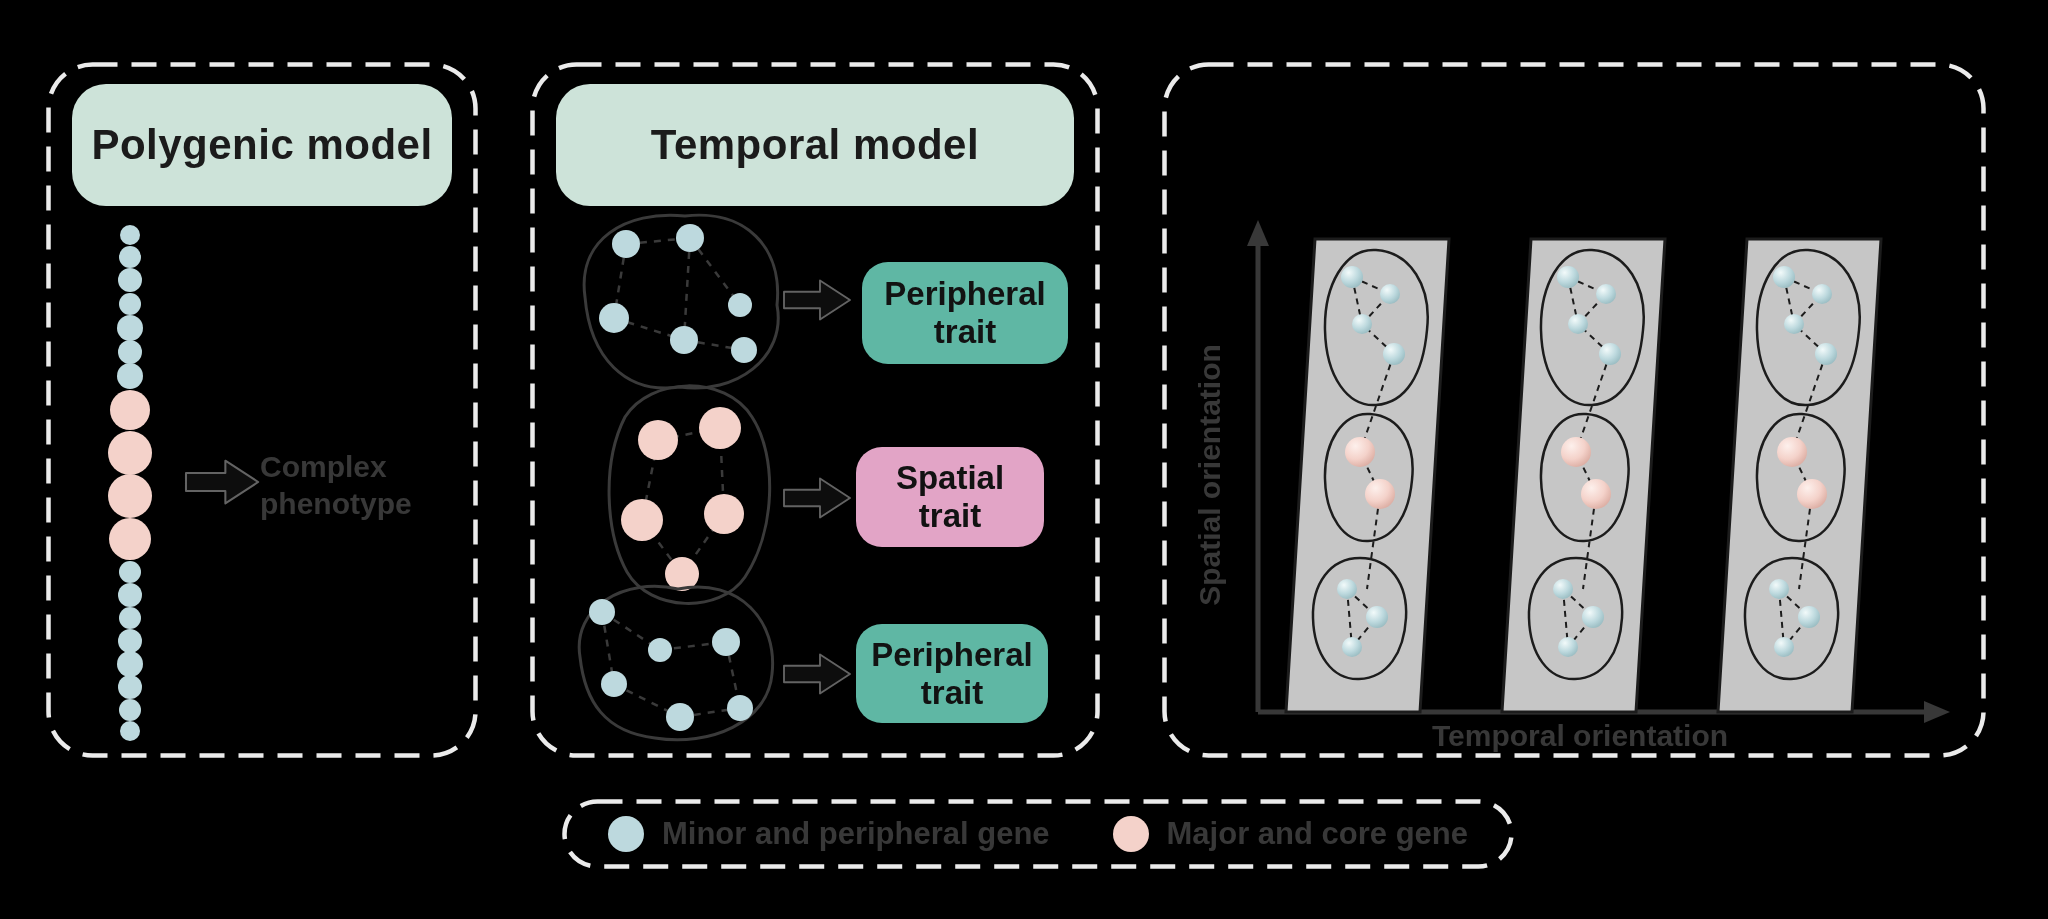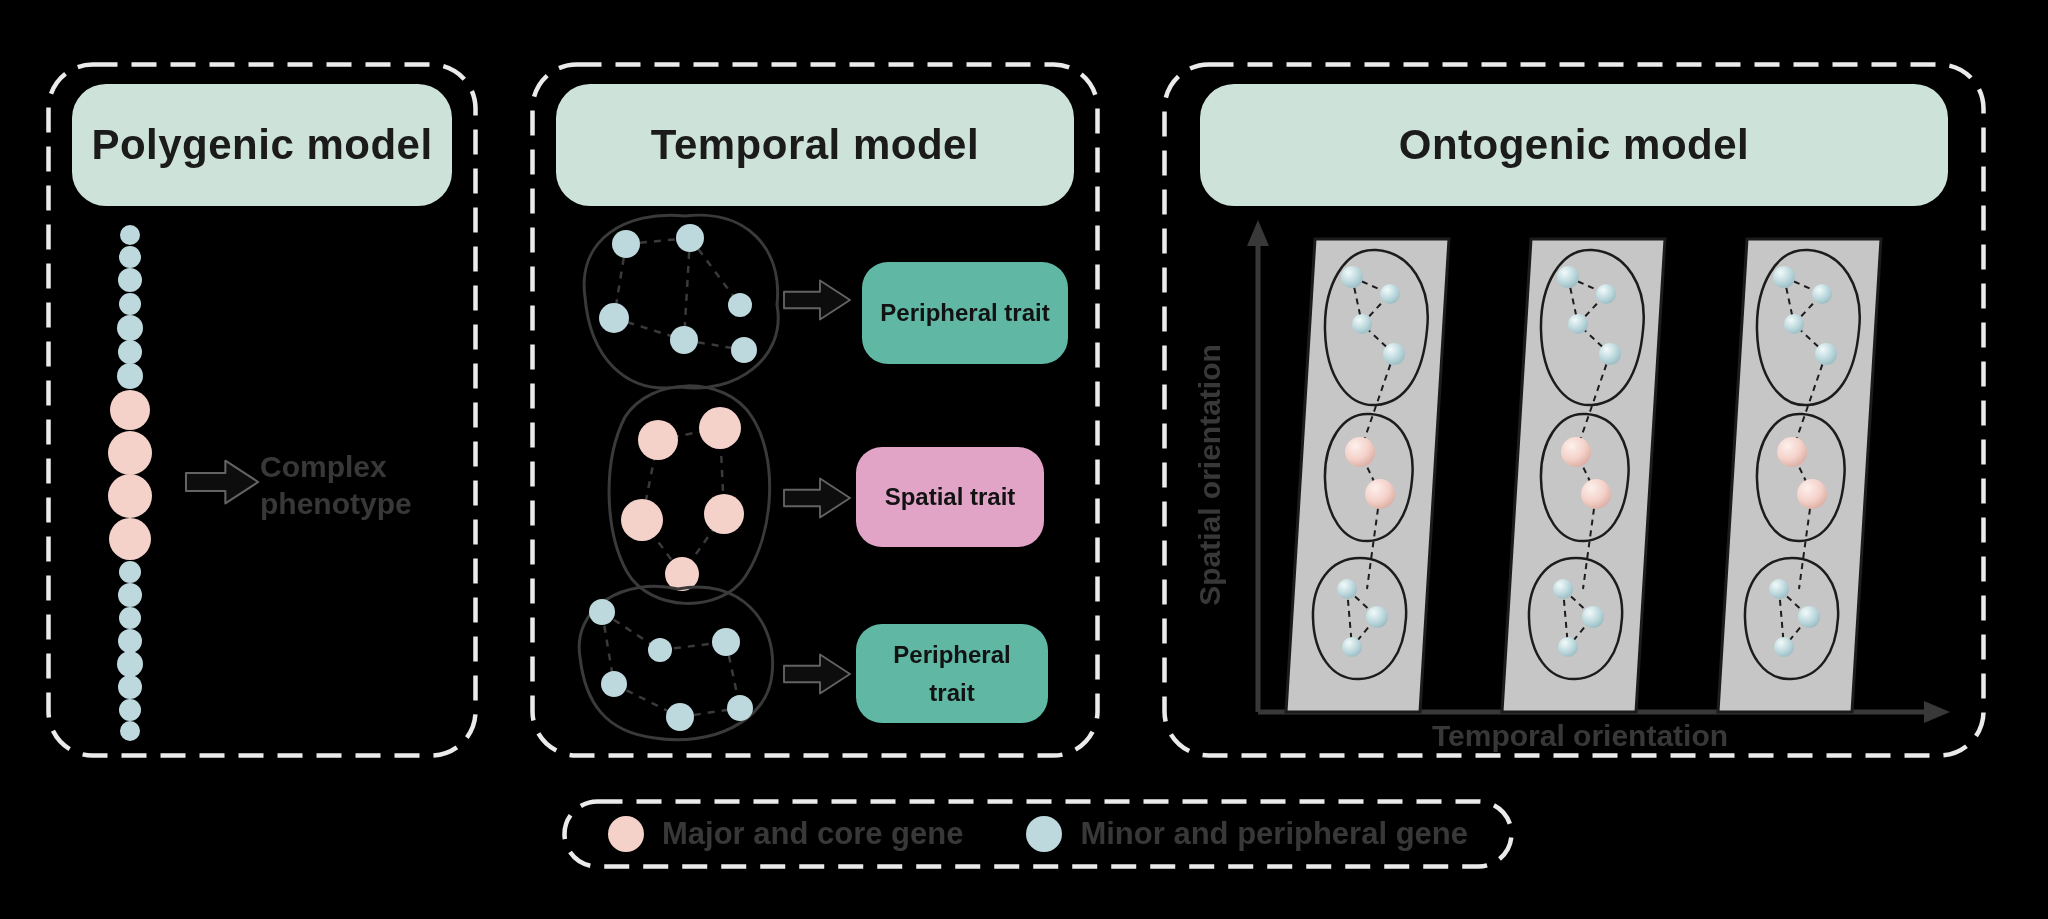--- a/index.html
+++ b/index.html
@@ -36,21 +36,21 @@
   }
   .graphics { position: absolute; inset: 0; width: 100%; height: 100%; }
   .dot-minor { fill: var(--minor-gene); }
   .dot-major { fill: var(--major-gene); }
   .gene-link { stroke: var(--diagram-outline); stroke-width: 2.5; stroke-dasharray: 7 7; fill: none; }
   .cluster-outline { stroke: var(--diagram-outline); stroke-width: 3; fill: none; }
   .flow-arrow { fill: #0d0d0d; stroke: #636363; stroke-width: 2.5; stroke-linejoin: round; }
   .trait-box {
     position: absolute; border-radius: 26px;
     display: flex; align-items: center; justify-content: center; text-align: center;
-    font-size: 24px; line-height: 38px; font-weight: 700; color: var(--trait-text);
+    font-size: 33px; line-height: 38px; font-weight: 700; color: var(--trait-text);
     padding: 0 18px;
   }
   .trait-box.teal { background: var(--peripheral-trait-bg); }
   .trait-box.pink { background: var(--complex-trait-bg); }
   .phenotype-label {
     position: absolute; left: 214px; top: 386px; width: 184px; 
     font-size: 30px; line-height: 37px; font-weight: 700; color: var(--dark-annotation);
   }
   .axis { stroke: var(--dark-annotation); stroke-width: 5; }
   .axis-head { fill: var(--dark-annotation); }
@@ -179,21 +179,20 @@
     </div>
     <div class="trait-box teal" style="left:326px;top:562px;width:192px;height:99px">
       <span>Peripheral trait</span>
     </div>
   </section>
 
   <section class="panel" style="left:1162px;top:62px;width:824px;height:696px">
     <svg class="border-svg" viewBox="0 0 824 696">
       <rect class="dash-border" x="2.5" y="2.5" width="819" height="691" rx="44"></rect>
     </svg>
-    <div class="panel-header" style="left:38px;width:748px">Ontogenic model</div>
 
     <svg class="graphics" viewBox="0 0 824 696">
       <defs>
         <radialGradient id="sphereMinor" cx="0.35" cy="0.3" r="0.8">
           <stop offset="0" stop-color="#f2fafa"></stop>
           <stop offset="0.55" stop-color="#bdd9de"></stop>
           <stop offset="1" stop-color="#93b7bd"></stop>
         </radialGradient>
         <radialGradient id="sphereMajor" cx="0.35" cy="0.3" r="0.8">
           <stop offset="0" stop-color="#fdf0ec"></stop>
@@ -236,22 +235,22 @@
       <text class="axis-label" text-anchor="middle" transform="translate(58,413) rotate(-90)">Spatial orientation</text>
       <text class="axis-label" text-anchor="middle" x="418" y="684">Temporal orientation</text>
     </svg>
   </section>
 
   <div id="legend">
     <svg class="border-svg" viewBox="0 0 952 70">
       <rect class="dash-border" x="2.5" y="2.5" width="947" height="65" rx="33"></rect>
     </svg>
     <div class="legend-item">
+      <span class="legend-dot minor"></span>
+      <span class="legend-label">Minor and peripheral gene</span>
+    </div>
+    <div class="legend-item">
       <span class="legend-dot major"></span>
       <span class="legend-label">Major and core gene</span>
     </div>
-    <div class="legend-item">
-      <span class="legend-dot minor"></span>
-      <span class="legend-label">Minor and peripheral gene</span>
-    </div>
   </div>
 
 </div>
 
 </body></html>

